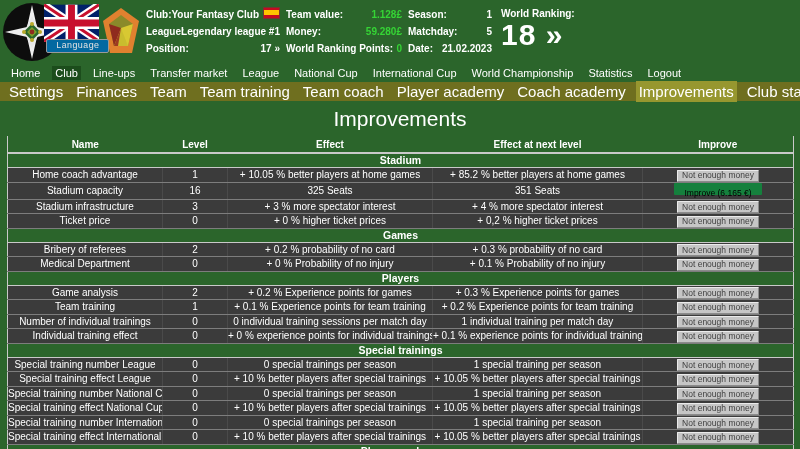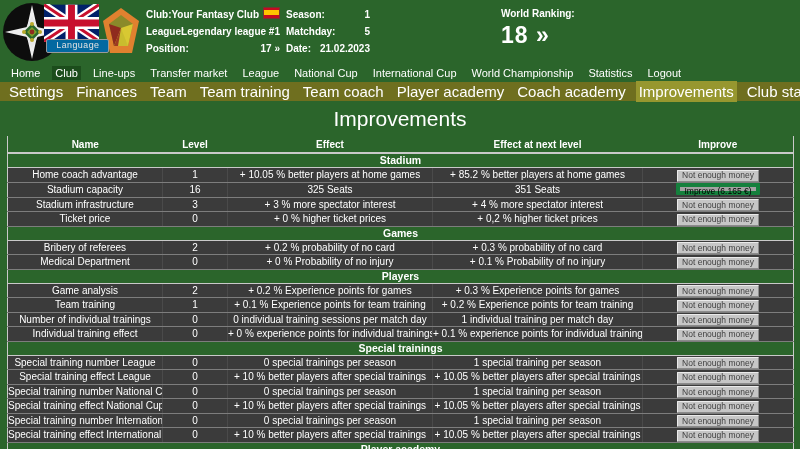--- a/index.html
+++ b/index.html
@@ -27,21 +27,21 @@
   .ival{position:absolute;right:0;top:0;text-align:right;}
   .money{color:#35d435;}
   .esflag{
     display:inline-block;width:15px;height:10px;vertical-align:-1px;margin-left:4px;
     background:linear-gradient(#c60b1e 0 25%,#ffc400 25% 75%,#c60b1e 75% 100%);
     border:1px solid #733;
   }
   .arrowlink{cursor:pointer;}
   .wr{position:absolute;left:501px;top:6px;color:#fff;font-weight:bold;}
   .wr-label{font-size:10px;height:16px;line-height:16px;}
-  .wr-value{font-size:23px;line-height:26px;letter-spacing:1px;cursor:pointer;}
+  .wr-value{font-size:30px;line-height:26px;letter-spacing:1px;cursor:pointer;}
   
   .nav1{height:18px;line-height:18px;padding-left:8px;font-size:11px;font-weight:normal;color:#fff;white-space:nowrap;}
   .nav1 a{color:#fff;text-decoration:none;margin-right:9px;padding:1px 3px;cursor:pointer;}
   .nav1 a.active{background:#1c4d1c;}
   .nav2{height:19px;line-height:19px;padding-left:6px;background:#6f6f1f;font-size:15px;color:#fff;white-space:nowrap;}
   .nav2 a{color:#fff;text-decoration:none;margin-right:7px;padding:2px 3px;cursor:pointer;}
   .nav2 a.active{background:#97972f;}
   
   .page-title{color:#fff;font-size:21px;text-align:center;padding:6px 0 5px 0;font-weight:normal;}
   #imp-table{
@@ -64,21 +64,21 @@
   tr.data-row td:first-child{border-left:none;}
   .improve-btn{
     font-family:inherit;font-size:8.5px;height:12px;line-height:9px;padding:0 4px;
     min-width:80px;cursor:pointer;border-radius:1px;
   }
   .improve-btn.off{
     background:#c6c6c6;color:#404040;
     border:1px solid;border-color:#ebebeb #8b8b8b #8b8b8b #ebebeb;
   }
   .improve-btn.on{
-    background:#a3a3a3;color:#000;border:4px solid #15803d;
+    background:#a3a3a3;color:#000;border:6px solid #15803d;
   }
 </style>
 </head>
 <body>
 
 <div class="topbar">
   <svg class="logo" viewBox="0 0 60 60">
     <circle cx="30" cy="30" r="29" fill="#0d0d0d"></circle>
     <path d="M30 3 L35 25 L57 30 L35 35 L30 57 L25 35 L3 30 L25 25 Z" fill="#efefef"></path>
     <path d="M30 14 L38 30 L30 46 L22 30 Z" fill="#e8e8e8"></path>
@@ -115,20 +115,34 @@
         <span class="ilab">Club:</span>
         <span class="ival"><span>Your Fantasy Club</span><span class="esflag"></span></span>
       </div>
       <div class="irow">
         <span class="ilab">League:</span>
         <span class="ival">Legendary league #1</span>
       </div>
       <div class="irow">
         <span class="ilab">Position:</span>
         <span class="ival"><span>17</span> <span class="arrowlink">»</span></span>
+      </div>
+    </div>
+    <div class="igroup gb">
+      <div class="irow">
+        <span class="ilab">Team value:</span>
+        <span class="ival money">1.128£</span>
+      </div>
+      <div class="irow">
+        <span class="ilab">Money:</span>
+        <span class="ival money">59.280£</span>
+      </div>
+      <div class="irow">
+        <span class="ilab">World Ranking Points:</span>
+        <span class="ival money">0</span>
       </div>
     </div>
     <div class="igroup gc">
       <div class="irow">
         <span class="ilab">Season:</span>
         <span class="ival">1</span>
       </div>
       <div class="irow">
         <span class="ilab">Matchday:</span>
         <span class="ival">5</span>

